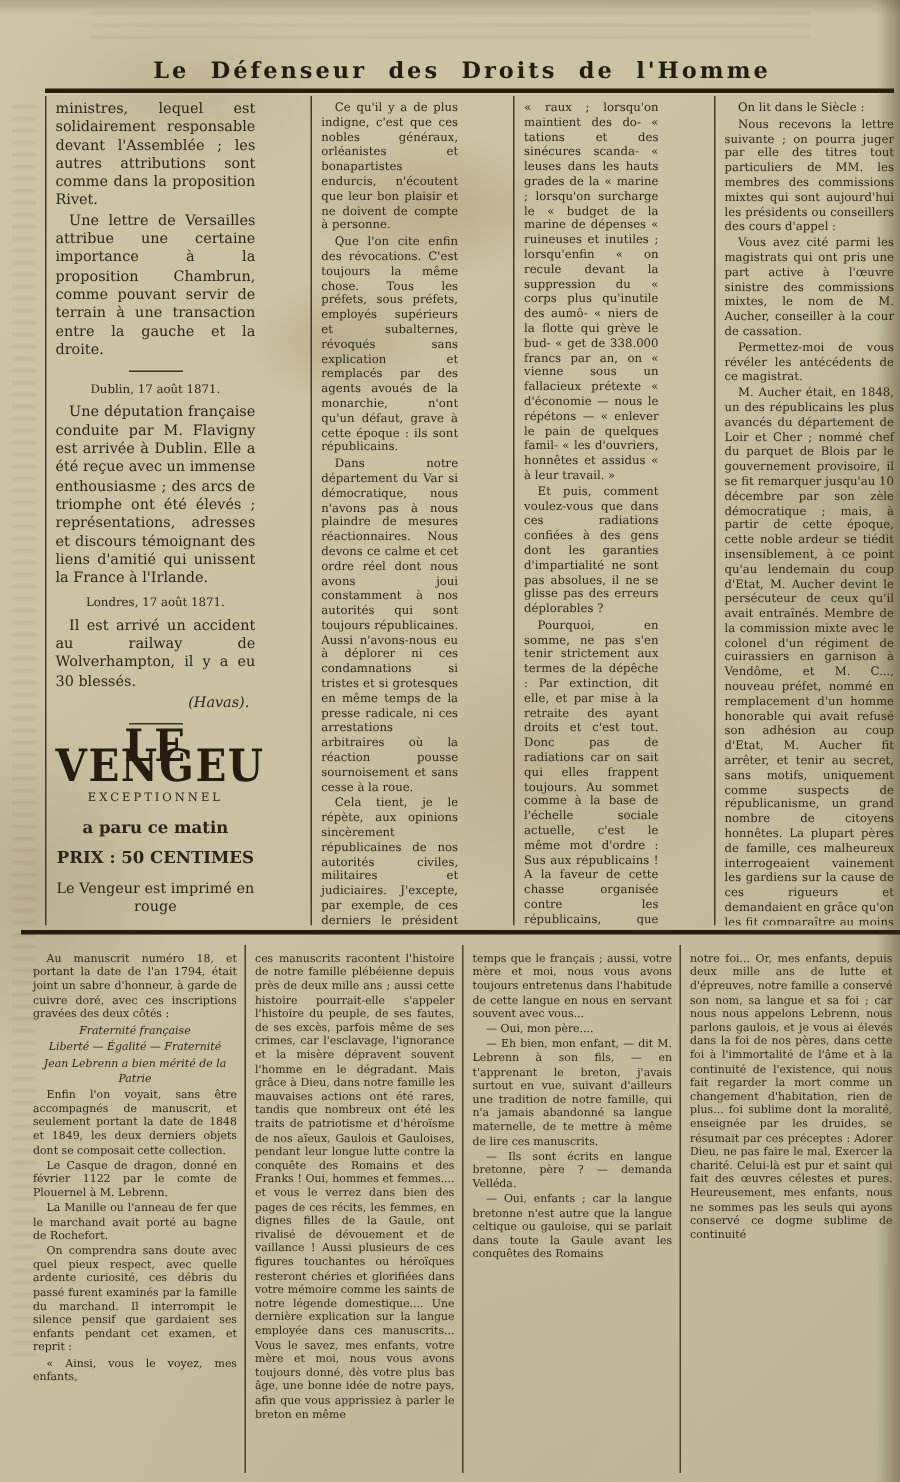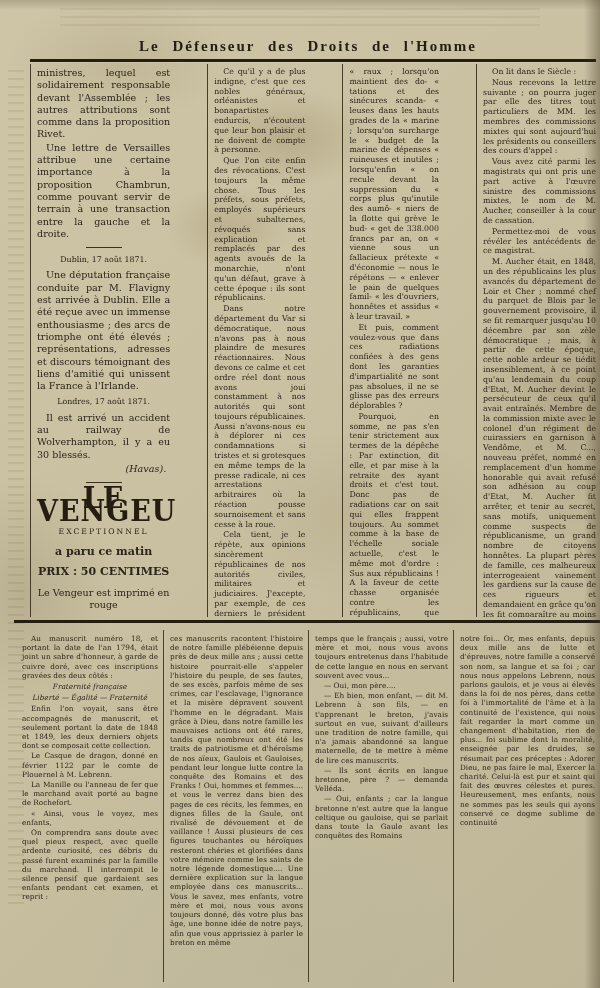--- a/index.html
+++ b/index.html
@@ -22,21 +22,21 @@
   .ghost{position:absolute;opacity:.14;filter:blur(.7px);pointer-events:none;
     background:repeating-linear-gradient(to bottom, rgba(92,74,42,.75) 0 2px, transparent 2px 8px);}
   .g1{left:8px;top:70px;width:16px;height:840px;}
   .g2{left:60px;top:8px;width:480px;height:22px;opacity:.10;}
   .edge-right{position:absolute;right:0;top:0;width:16px;height:100%;pointer-events:none;
     background:linear-gradient(to right, transparent, rgba(58,46,26,.38));}
   .edge-top{position:absolute;left:0;top:0;width:100%;height:10px;pointer-events:none;
     background:linear-gradient(to bottom, rgba(70,58,34,.22), transparent);}
 
   .masthead{position:absolute;left:30px;top:38px;width:556px;text-align:center;
-    font-weight:bold;font-size:15px;letter-spacing:2px;word-spacing:7px;color:#241e12;font-family:Liberation Serif, serif;}
+    font-weight:bold;font-size:15px;letter-spacing:2px;word-spacing:7px;color:#241e12;}
   .rule-thick{position:absolute;left:30px;top:59px;width:566px;height:3px;background:#241d10;
     box-shadow:0 1px 0 rgba(255,255,255,.15);}
 
   .main{position:absolute;left:30px;top:64px;width:570px;height:553px;display:flex;
     border-left:1px solid #463c26;overflow:hidden;}
   .col{height:100%;overflow:hidden;box-sizing:border-box;padding:3px 5px 0 6px;}
   .col + .col{border-left:1px solid #463c26;margin-left:32px;}
   .c1{width:176px;font-size:9.6px;line-height:12.3px;}
   .c2{width:125px;font-size:7.8px;line-height:9.8px;}
   .c3{width:123px;font-size:7.8px;line-height:9.8px;}
@@ -121,25 +121,26 @@
       </div>
   </div>
 
   <div class="sep2"></div>
 
   <div class="feuilleton">
     <div class="fcol f1">
         <p class="b-p">Au manuscrit numéro 18, et portant la date de l'an 1794, était joint un sabre d'honneur, à garde de cuivre doré, avec ces inscriptions gravées des deux côtés :</p>
         <p class="b-ital-center">Fraternité française</p>
         <p class="b-ital-center">Liberté — Égalité — Fraternité</p>
+        <p class="b-ital-center">Jean Lebrenn a bien mérité de la Patrie</p>
         <p class="b-p">Enfin l'on voyait, sans être accompagnés de manuscrit, et seulement portant la date de 1848 et 1849, les deux derniers objets dont se composait cette collection.</p>
         <p class="b-p">Le Casque de dragon, donné en février 1122 par le comte de Plouernel à M. Lebrenn.</p>
         <p class="b-p">La Manille ou l'anneau de fer que le marchand avait porté au bagne de Rochefort.</p>
+        <p class="b-p">On comprendra sans doute avec quel pieux respect, avec quelle ardente curiosité, ces débris du passé furent examinés par la famille du marchand. Il interrompit le silence pensif que gardaient ses enfants pendant cet examen, et reprit :</p>
         <p class="b-p">« Ainsi, vous le voyez, mes enfants,</p>
-        <p class="b-p">On comprendra sans doute avec quel pieux respect, avec quelle ardente curiosité, ces débris du passé furent examinés par la famille du marchand. Il interrompit le silence pensif que gardaient ses enfants pendant cet examen, et reprit :</p>
       </div>
     <div class="fcol f2">
         <p class="b-cont">ces manuscrits racontent l'histoire de notre famille plébéienne depuis près de deux mille ans ; aussi cette histoire pourrait-elle s'appeler l'histoire du peuple, de ses fautes, de ses excès, parfois même de ses crimes, car l'esclavage, l'ignorance et la misère dépravent souvent l'homme en le dégradant. Mais grâce à Dieu, dans notre famille les mauvaises actions ont été rares, tandis que nombreux ont été les traits de patriotisme et d'héroïsme de nos aïeux, Gaulois et Gauloises, pendant leur longue lutte contre la conquête des Romains et des Franks ! Oui, hommes et femmes.... et vous le verrez dans bien des pages de ces récits, les femmes, en dignes filles de la Gaule, ont rivalisé de dévouement et de vaillance ! Aussi plusieurs de ces figures touchantes ou héroïques resteront chéries et glorifiées dans votre mémoire comme les saints de notre légende domestique.... Une dernière explication sur la langue employée dans ces manuscrits... Vous le savez, mes enfants, votre mère et moi, nous vous avons toujours donné, dès votre plus bas âge, une bonne idée de notre pays, afin que vous apprissiez à parler le breton en même</p>
       </div>
     <div class="fcol f3">
         <p class="b-cont">temps que le français ; aussi, votre mère et moi, nous vous avons toujours entretenus dans l'habitude de cette langue en nous en servant souvent avec vous...</p>
         <p class="b-p">— Oui, mon père....</p>
         <p class="b-p">— Eh bien, mon enfant, — dit M. Lebrenn à son fils, — en t'apprenant le breton, j'avais surtout en vue, suivant d'ailleurs une tradition de notre famille, qui n'a jamais abandonné sa langue maternelle, de te mettre à même de lire ces manuscrits.</p>
         <p class="b-p">— Ils sont écrits en langue bretonne, père ? — demanda Velléda.</p>
         <p class="b-p">— Oui, enfants ; car la langue bretonne n'est autre que la langue celtique ou gauloise, qui se parlait dans toute la Gaule avant les conquêtes des Romains</p>

